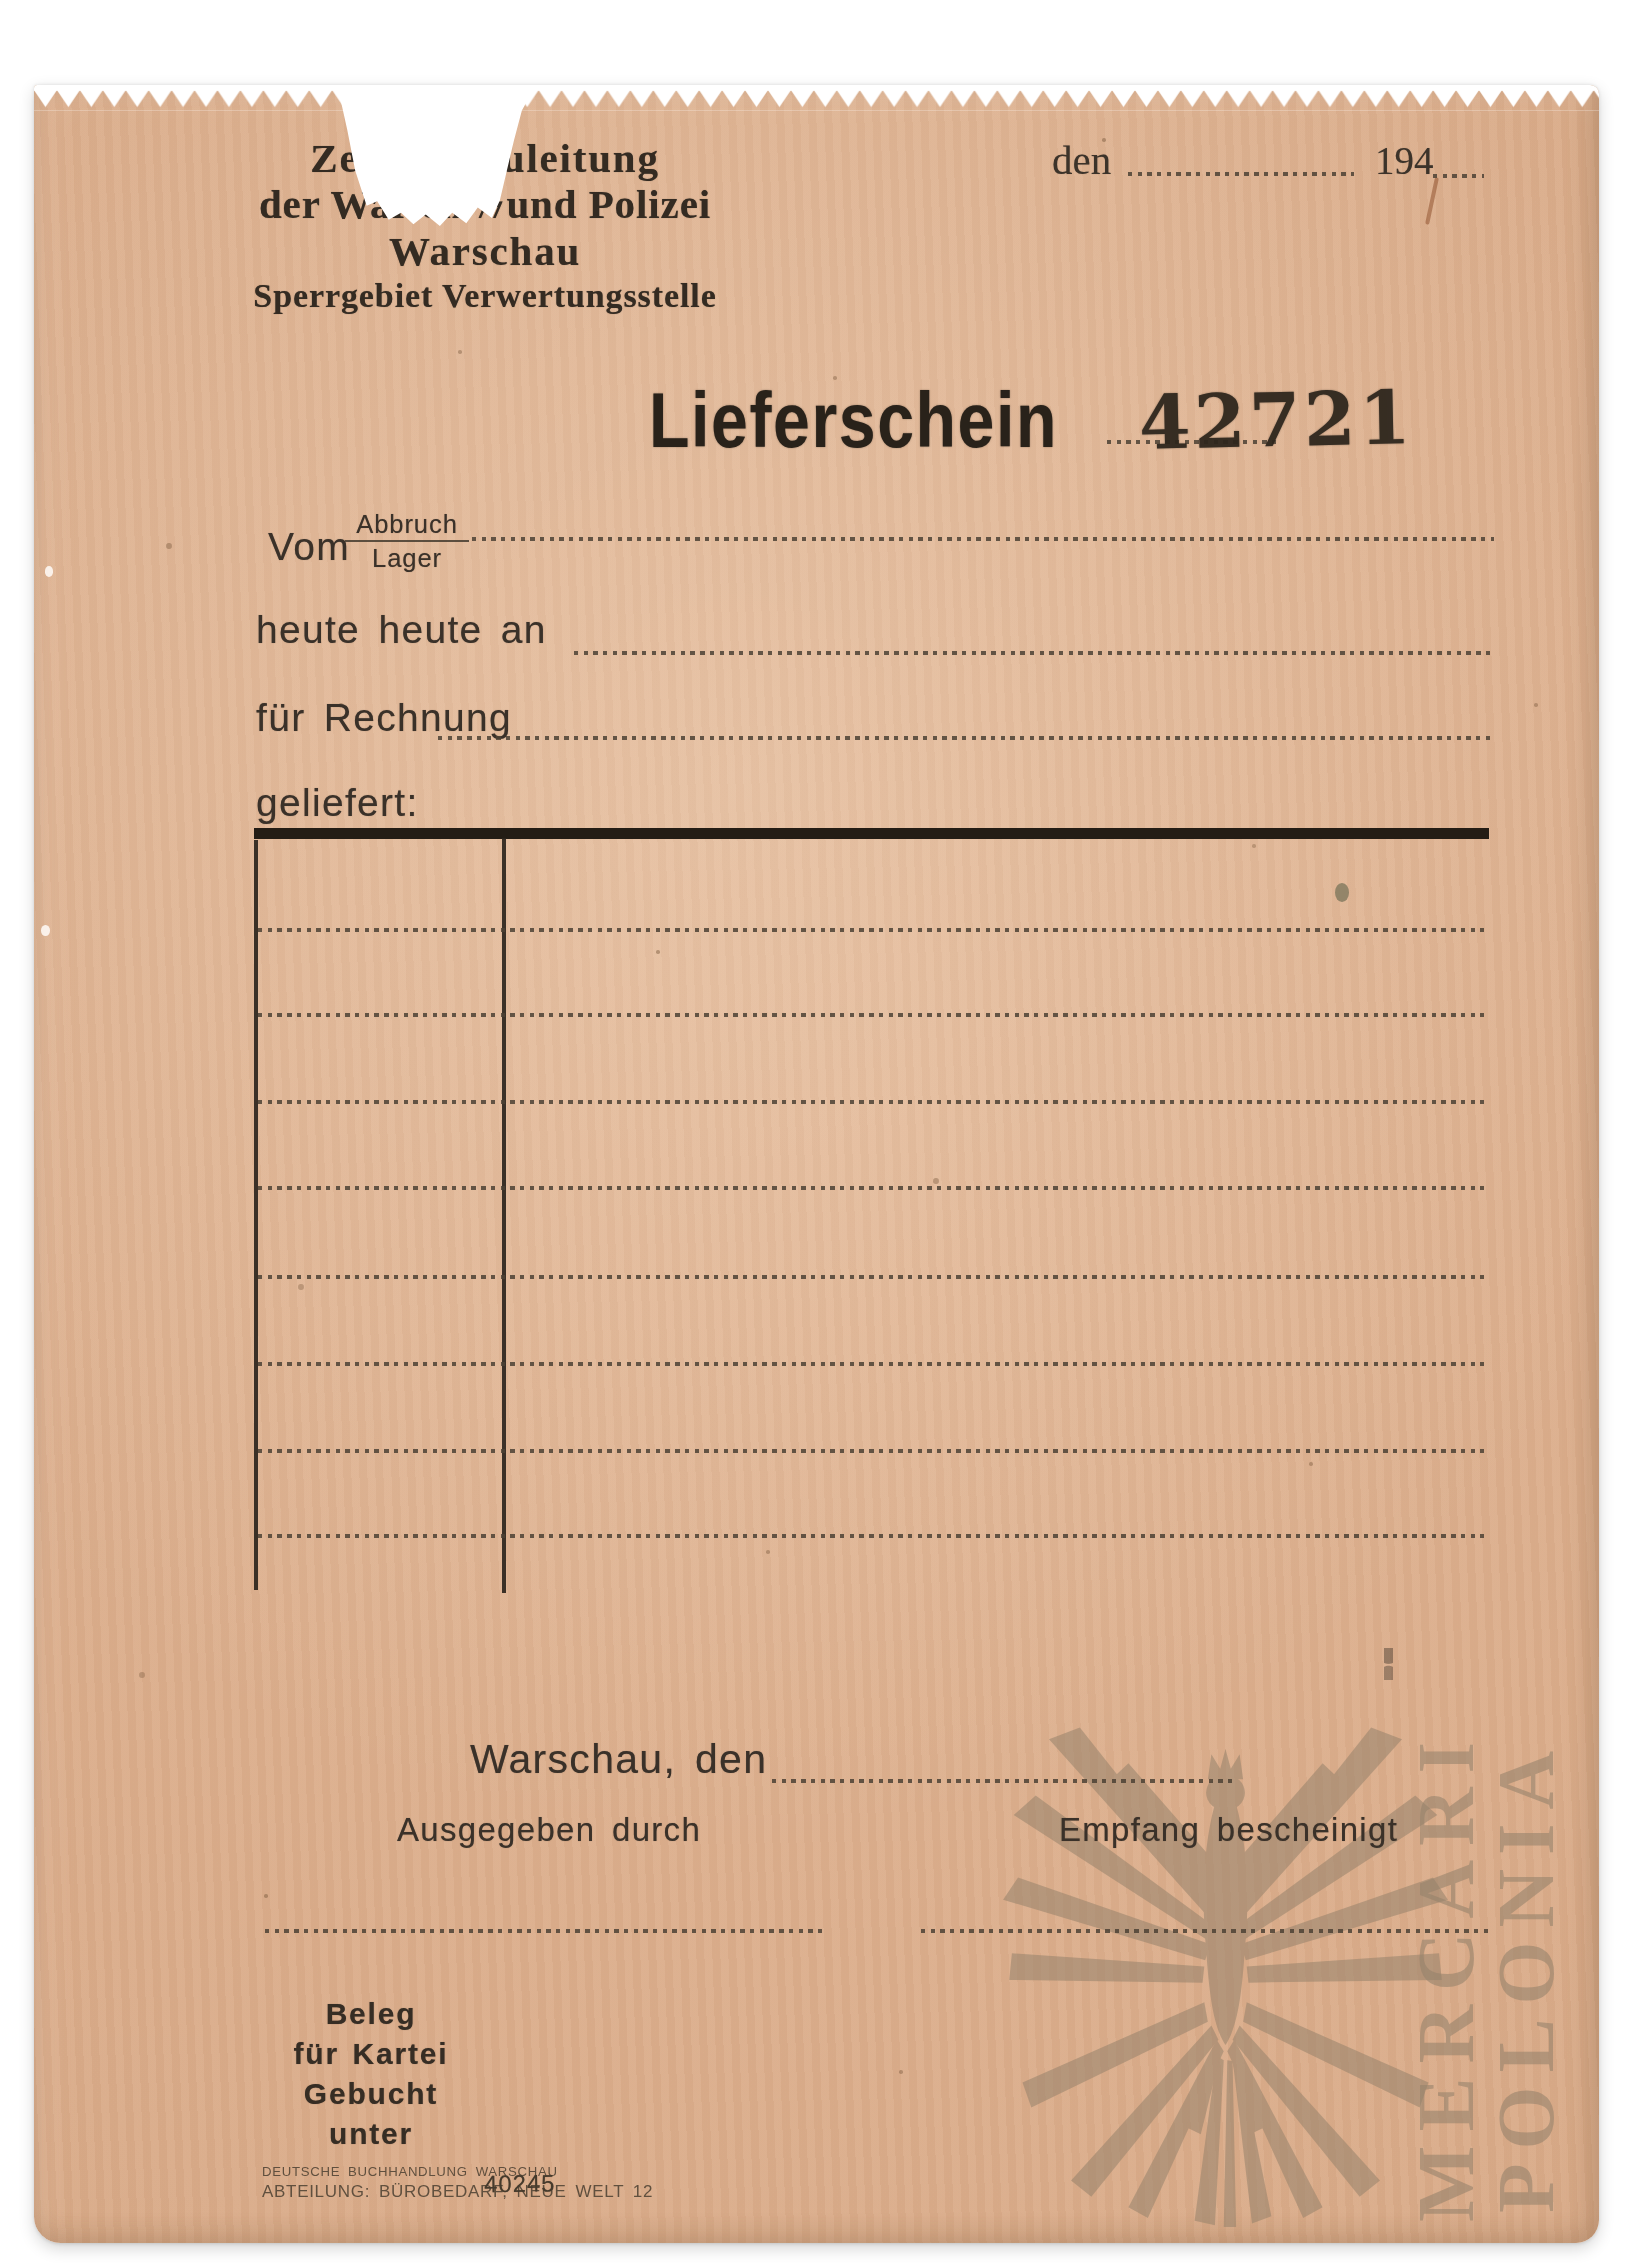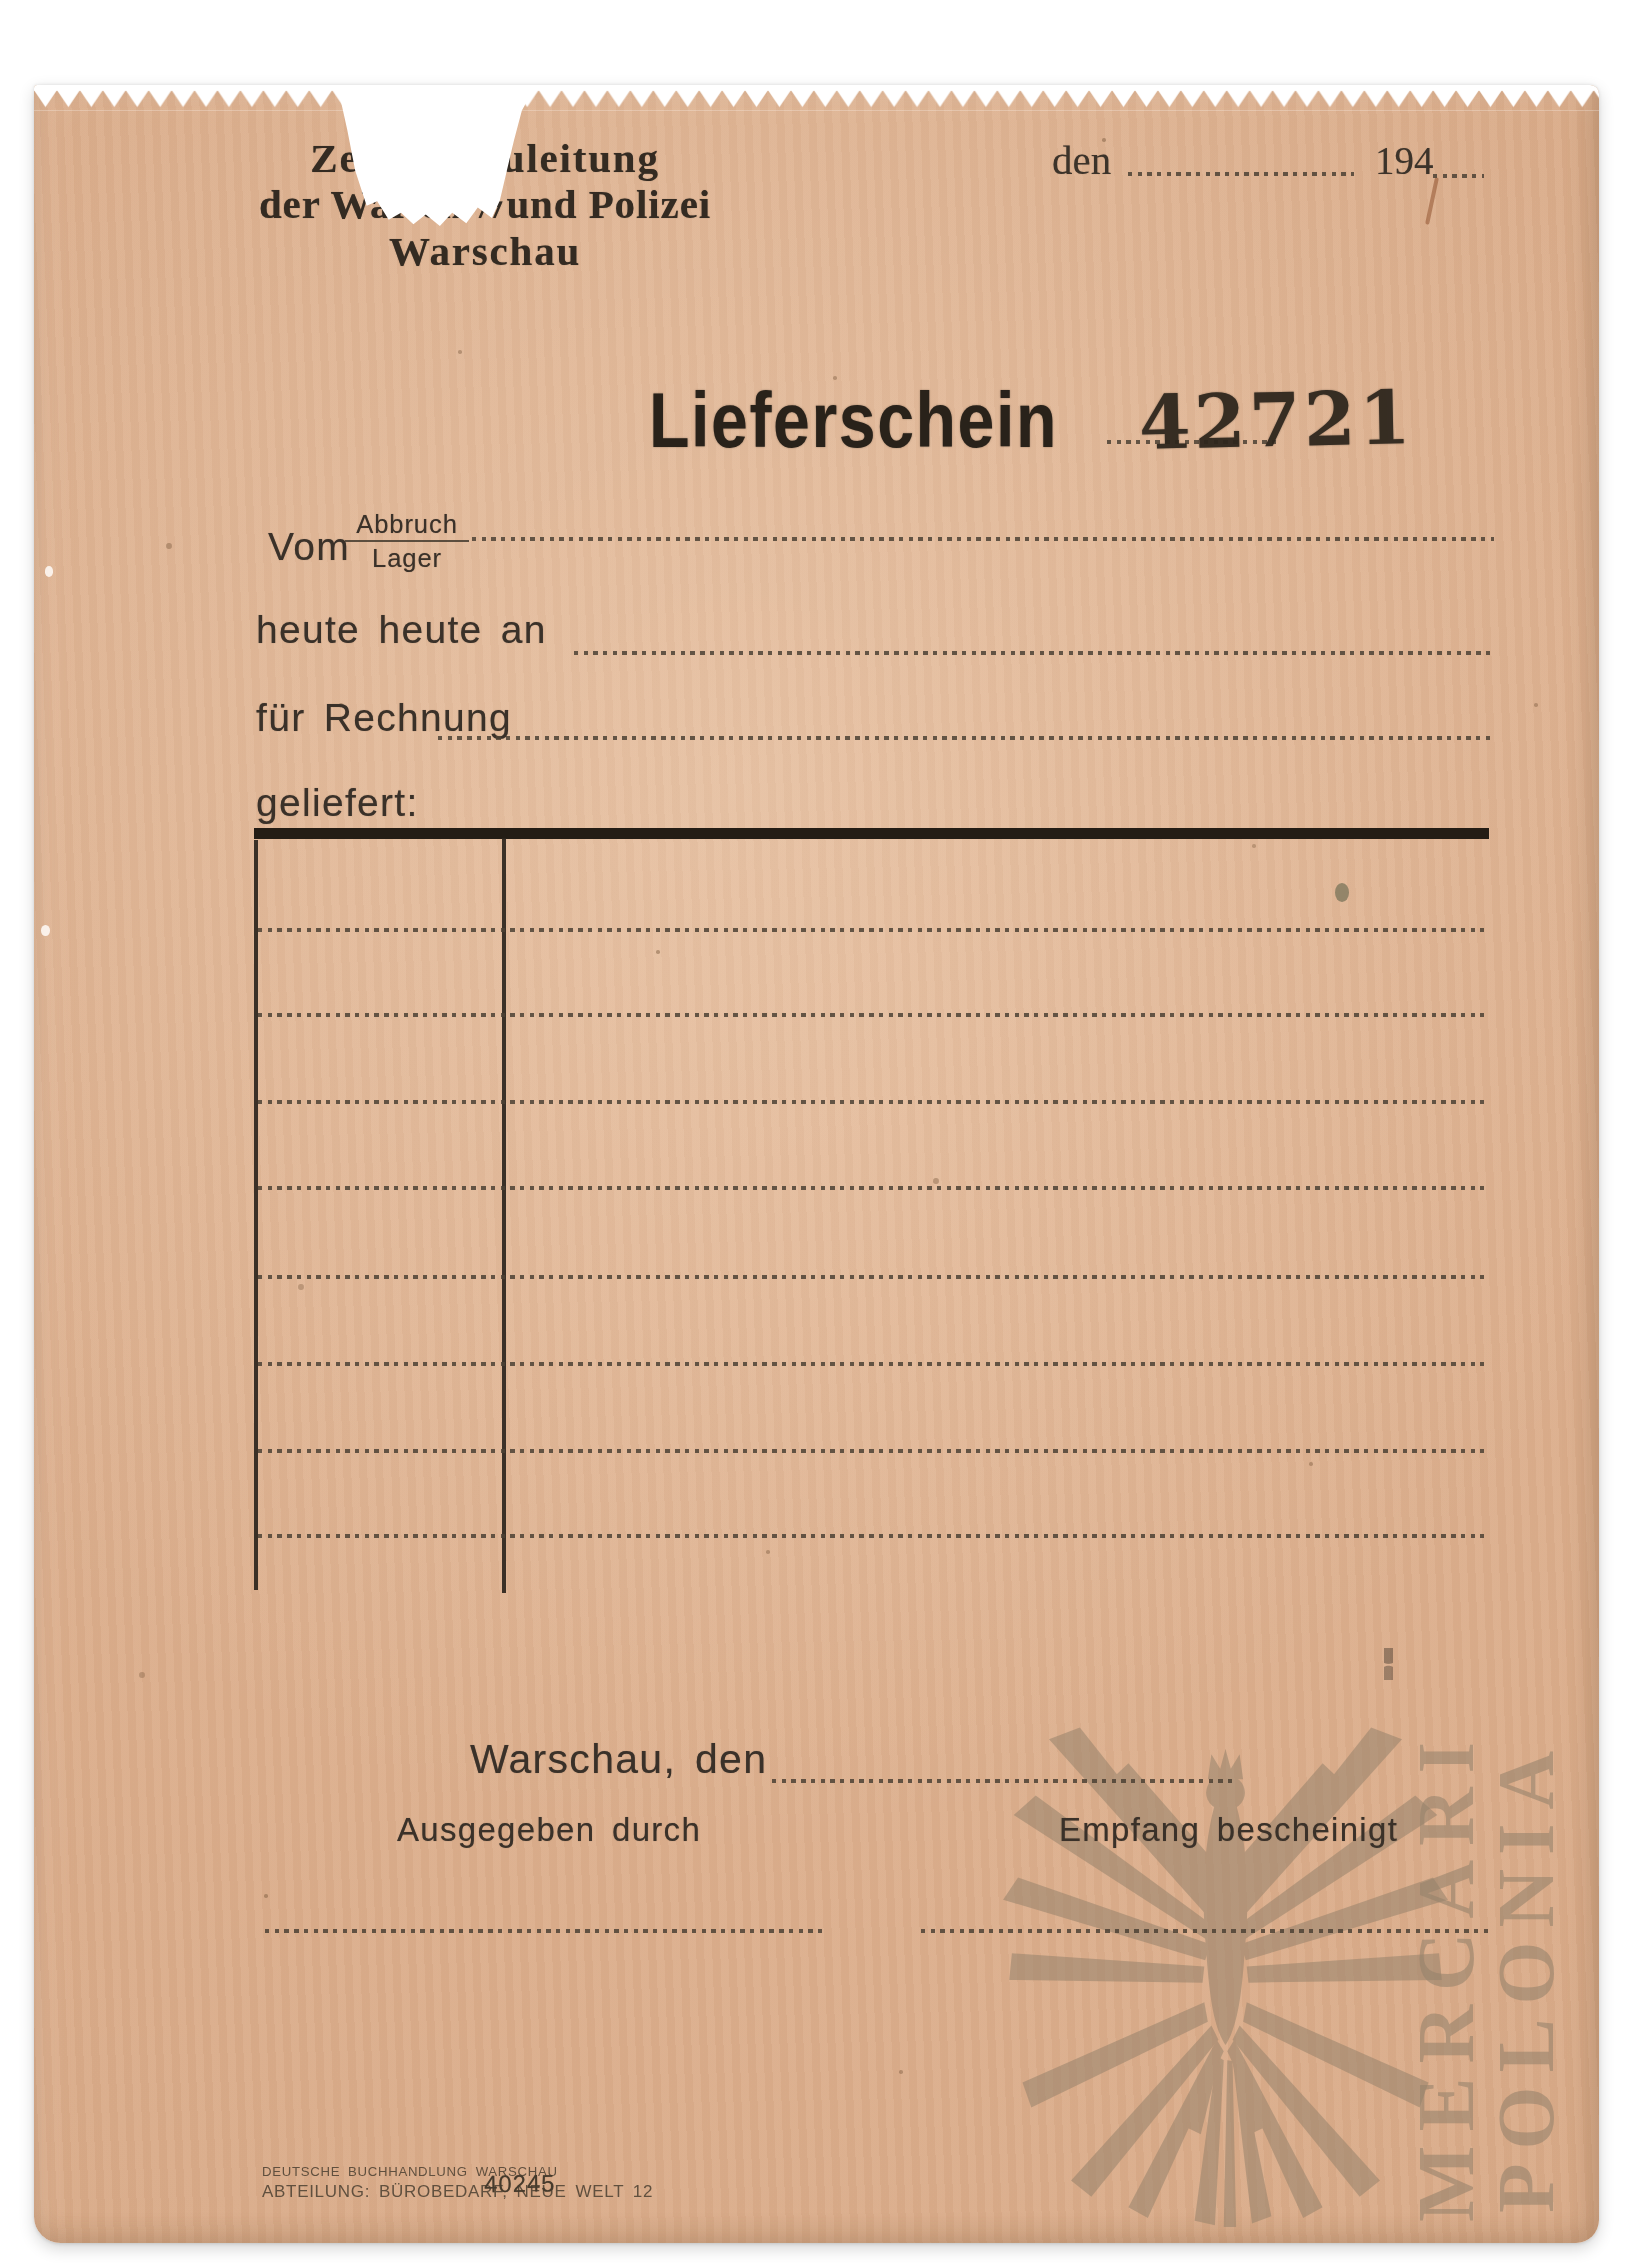--- a/index.html
+++ b/index.html
@@ -125,20 +125,21 @@
     <div class="speck"></div>
     <div class="pinhole" style="left:10.6px; top:481px;"></div>
     <div class="pinhole" style="left:7px; top:840px;"></div>
     <div class="blotch"></div>
     <div class="fiber"></div>
 
     <div class="hdr">
       <div class="hdr-l1">Zentralbauleitung</div>
       <div class="hdr-l2"><span>der Waffen</span><span class="runes">ϟϟ</span><span>und Polizei</span></div>
       <div class="hdr-l3">Warschau</div>
+      <div class="hdr-l4">Sperrgebiet Verwertungsstelle</div>
     </div>
 
     <div class="abs serif-date z5" style="left:1018px; top:55px;">den</div>
     <div class="abs dotted z5" style="left:1094px; top:87px; width:226px;"></div>
     <div class="abs serif-date z5" style="left:1341px; top:56px; font-size:39px;">194</div>
     <div class="abs dotted z5" style="left:1399px; top:89px; width:51px;"></div>
 
     <div class="abs title-word z5" style="left:615px; top:296px;">Lieferschein</div>
     <div class="abs dotted z5" style="left:1073px; top:355px; width:169px;"></div>
     <div class="abs stamp z5" style="left:1105px; top:298px;">42721</div>
@@ -174,20 +175,25 @@
     <div class="ink-mark"></div>
 
     <div class="abs label z5" style="left:436px; top:1652px; font-size:41px;">Warschau, den</div>
     <div class="abs dotted z5" style="left:738px; top:1694px; width:463px;"></div>
 
     <div class="abs label small-label z5" style="left:363px; top:1727px;">Ausgegeben durch</div>
     <div class="abs label small-label z5" style="left:1025px; top:1727px;">Empfang bescheinigt</div>
     <div class="abs dotted z5" style="left:231px; top:1844px; width:560px;"></div>
     <div class="abs dotted z5" style="left:887px; top:1844px; width:572px;"></div>
 
+    <div class="beleg">
+      <div>Beleg</div>
+      <div>für Kartei</div>
+      <div>Gebucht unter</div>
+    </div>
 
     <div class="abs imprint z5" style="left:228px; top:2080px;">DEUTSCHE BUCHHANDLUNG WARSCHAU</div>
     <div class="abs imprint imprint2 z5" style="left:228px; top:2098px;">ABTEILUNG: BÜROBEDARF, NEUE WELT 12</div>
     <div class="abs form-no z5" style="left:450px; top:2087px;">40245</div>
 
     <svg class="tear" width="1565" height="26.5" viewBox="0 0 1774 30">
       <defs>
         <pattern id="zigzag" width="26" height="30" patternUnits="userSpaceOnUse">
           <polygon points="0,0 26,0 26,7 13,26 0,7" fill="#ffffff"></polygon>
         </pattern>

